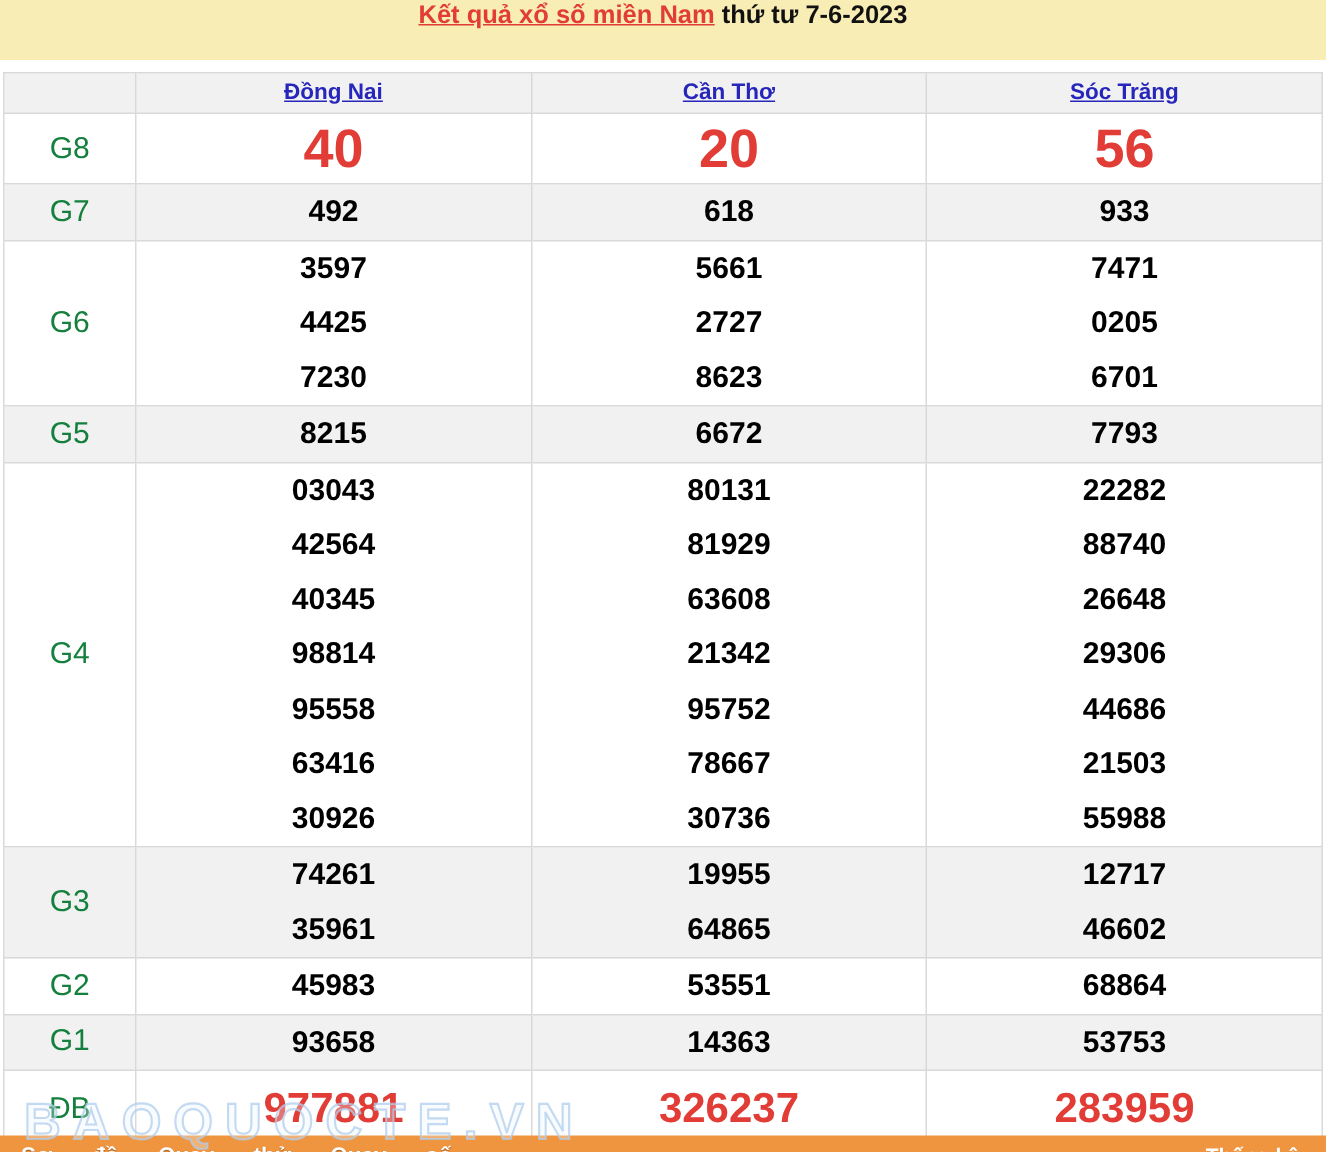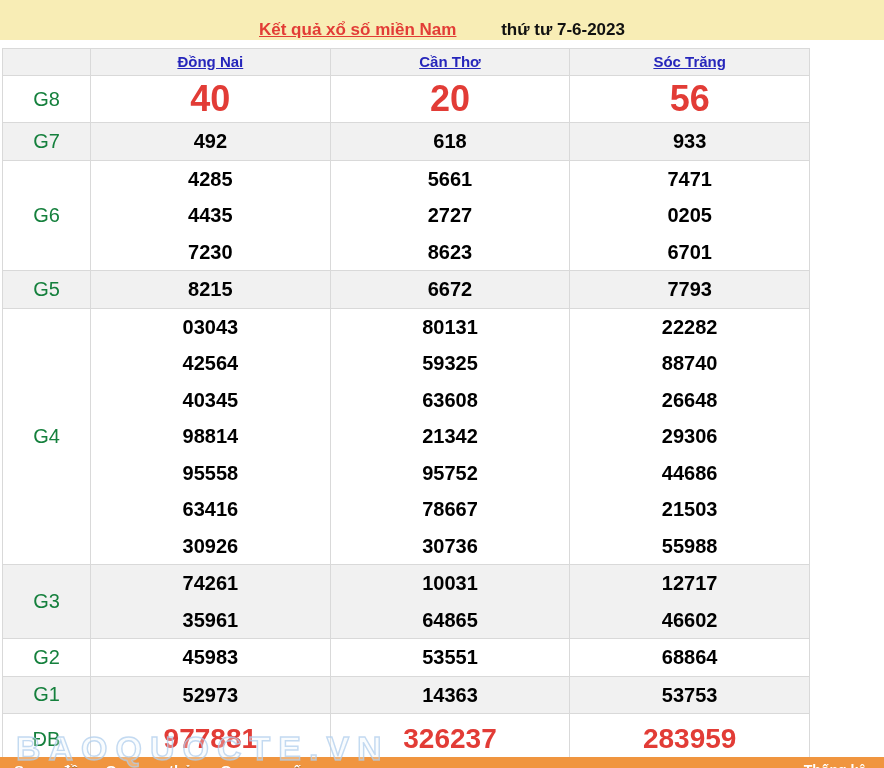--- a/index.html
+++ b/index.html
@@ -8,26 +8,26 @@
     --yellow:#f8edb5;
     --orange:#f0953f;
     --rowgray:#f1f1f1;
     --border:#d9d9d9;
   }
   *{box-sizing:border-box;margin:0;padding:0;}
   html,body{width:884px;height:768px;overflow:hidden;background:#fff;
     font-family:"Liberation Sans", sans-serif;position:relative;}
   
   .banner{width:100%;height:40px;background:var(--yellow);
-    display:flex;align-items:flex-end;justify-content:center;margin-bottom:8px;}
+    display:flex;align-items:flex-start;justify-content:center;margin-bottom:8px;}
   .banner .t-link{color:var(--red);font-weight:bold;font-size:17px;
     text-decoration:underline;cursor:pointer;}
-  .banner .t-rest{color:#111;font-weight:bold;font-size:17px;white-space:pre;padding-left:40px;}
-  
-  table.results{border-collapse:collapse;width:808px;margin:0 2px;table-layout:fixed;}
+  .banner .t-rest{color:#111;font-weight:bold;font-size:17px;white-space:pre;}
+  
+  table.results{border-collapse:collapse;width:880px;margin:0 2px;table-layout:fixed;}
   table.results th, table.results td{border:1px solid var(--border);padding:0;text-align:center;vertical-align:middle;}
   col.lbl-col{width:88px;}
   thead th{background:var(--rowgray);height:27px;}
   thead th a{color:var(--blue);font-weight:bold;font-size:15px;text-decoration:underline;cursor:pointer;}
   tbody tr:nth-child(even){background:var(--rowgray);}
   td.lbl{font-size:20px;color:#15803d;font-weight:400;}
   td.num div{font-size:20px;font-weight:bold;line-height:36.5px;color:#000;}
   tr.row-g8 td.num div{font-size:36px;line-height:46px;color:var(--red);}
   tr.row-db td.num div{font-size:28px;line-height:50px;color:var(--red);}
   
@@ -87,22 +87,22 @@
         <td class="num">
           <div>618</div>
         </td>
         <td class="num">
           <div>933</div>
         </td>
       </tr>
       <tr class="row-g6">
         <td class="lbl">G6</td>
         <td class="num">
-          <div>4285</div>
-          <div>4435</div>
+          <div>3597</div>
+          <div>4425</div>
           <div>7230</div>
         </td>
         <td class="num">
           <div>5661</div>
           <div>2727</div>
           <div>8623</div>
         </td>
         <td class="num">
           <div>7471</div>
           <div>0205</div>
@@ -127,21 +127,21 @@
           <div>03043</div>
           <div>42564</div>
           <div>40345</div>
           <div>98814</div>
           <div>95558</div>
           <div>63416</div>
           <div>30926</div>
         </td>
         <td class="num">
           <div>80131</div>
-          <div>59325</div>
+          <div>81929</div>
           <div>63608</div>
           <div>21342</div>
           <div>95752</div>
           <div>78667</div>
           <div>30736</div>
         </td>
         <td class="num">
           <div>22282</div>
           <div>88740</div>
           <div>26648</div>
@@ -151,21 +151,21 @@
           <div>55988</div>
         </td>
       </tr>
       <tr class="row-g3">
         <td class="lbl">G3</td>
         <td class="num">
           <div>74261</div>
           <div>35961</div>
         </td>
         <td class="num">
-          <div>10031</div>
+          <div>19955</div>
           <div>64865</div>
         </td>
         <td class="num">
           <div>12717</div>
           <div>46602</div>
         </td>
       </tr>
       <tr class="row-g2">
         <td class="lbl">G2</td>
         <td class="num">
@@ -174,21 +174,21 @@
         <td class="num">
           <div>53551</div>
         </td>
         <td class="num">
           <div>68864</div>
         </td>
       </tr>
       <tr class="row-g1">
         <td class="lbl">G1</td>
         <td class="num">
-          <div>52973</div>
+          <div>93658</div>
         </td>
         <td class="num">
           <div>14363</div>
         </td>
         <td class="num">
           <div>53753</div>
         </td>
       </tr>
       <tr class="row-db hl">
         <td class="lbl">ĐB</td>

